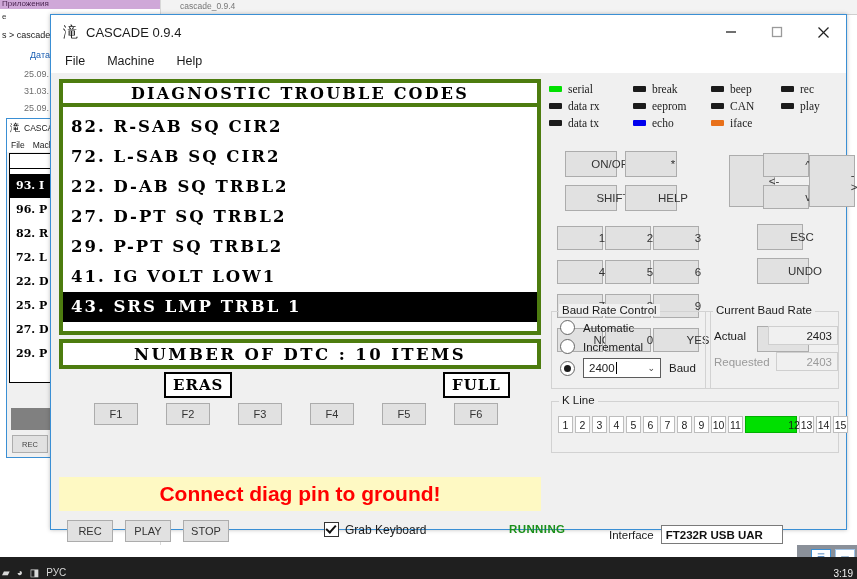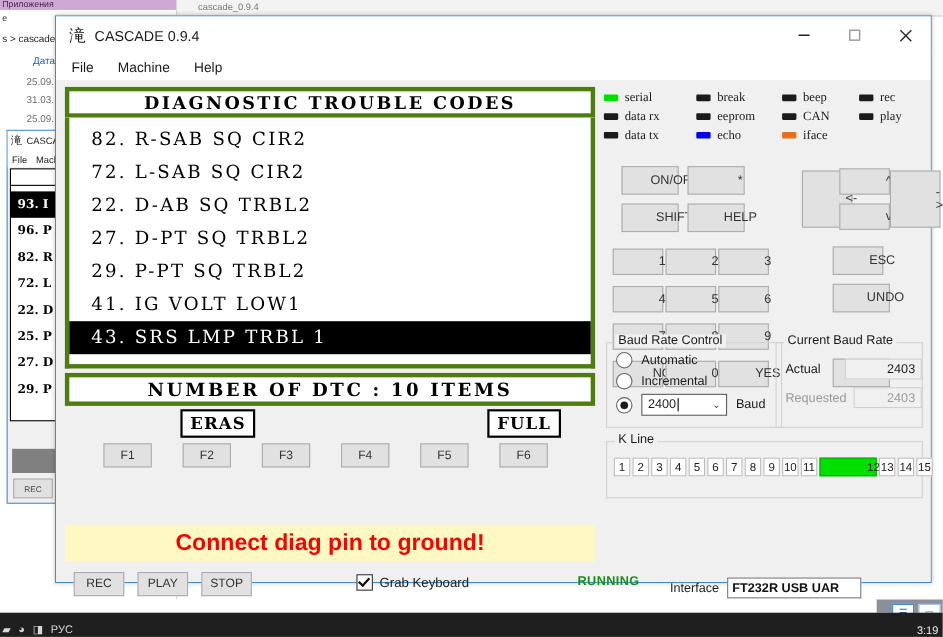--- a/index.html
+++ b/index.html
@@ -62,22 +62,22 @@
   #menubar span{font-size:12.5px;color:#1b1b1b;}
 
   #body{position:absolute;left:0;top:58px;right:0;bottom:0;background:#f0f0f0;}
 
   
   #left{position:absolute;left:8px;top:6px;width:482px;}
   .lcd{background:#fff;border:4px solid #4d7c0f;box-sizing:border-box;}
   .lcd-hdr{height:28px;display:flex;align-items:center;justify-content:center;}
   .lcd-title{font-family:"DejaVu Serif", serif;font-weight:bold;font-size:16px;letter-spacing:2.2px;color:#000;}
   .lcd-list{border-top:0;height:228px;padding-top:5px;}
-  .dtc-row{font-family:"DejaVu Serif", serif;font-weight:normal;font-size:16.5px;letter-spacing:2px;color:#000;
-           line-height:30px;height:30px;padding-left:20px;white-space:nowrap;}
+  .dtc-row{font-family:"DejaVu Serif", serif;font-weight:bold;font-size:16.5px;letter-spacing:2px;color:#000;
+           line-height:30px;height:30px;padding-left:8px;white-space:nowrap;}
   .dtc-row.selected{background:#000;color:#fff;}
   .lcd-count{height:30px;display:flex;align-items:center;justify-content:center;margin-top:4px;}
   .lcd-count span{font-family:"DejaVu Serif", serif;font-weight:bold;font-size:16.5px;letter-spacing:2.4px;color:#000;}
 
   .softrow{position:relative;height:28px;margin-top:3px;}
   .softbtn{position:absolute;top:0;height:26px;border:2px solid #000;background:#fff;
            display:flex;align-items:center;justify-content:center;padding:0 7px;box-sizing:border-box;}
   .softbtn span{font-family:"DejaVu Serif", serif;font-weight:bold;font-size:15px;letter-spacing:1px;color:#000;}
   #eras{left:105px;} #full{left:384px;}
 
@@ -288,21 +288,21 @@
       <div id="bottomrow">
         <div class="sbtn" style="left:8px">REC</div>
         <div class="sbtn" style="left:66px">PLAY</div>
         <div class="sbtn" style="left:124px">STOP</div>
 
         <div id="chkwrap">
           <div class="chkbox"></div>
           <label>Grab Keyboard</label>
         </div>
 
-        <div id="status" style="color: rgb(26, 143, 26); margin-left: 16px;">RUNNING</div>
+        <div id="status" style="color: rgb(26, 143, 26);">RUNNING</div>
       </div>
     </div>
 
     <div id="right">
 
       <div id="leds">
         <div class="led">
             <i style="background: rgb(0, 224, 0);"></i>
             <span>serial</span>
           </div>

